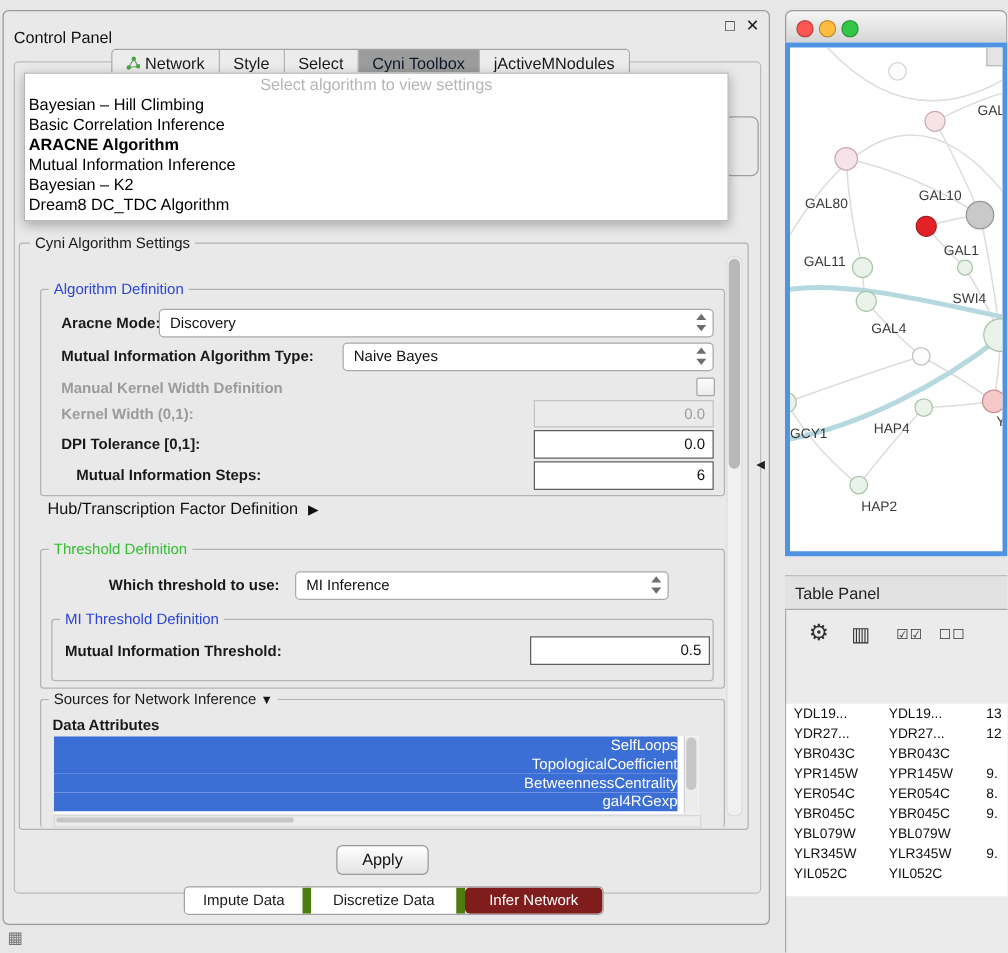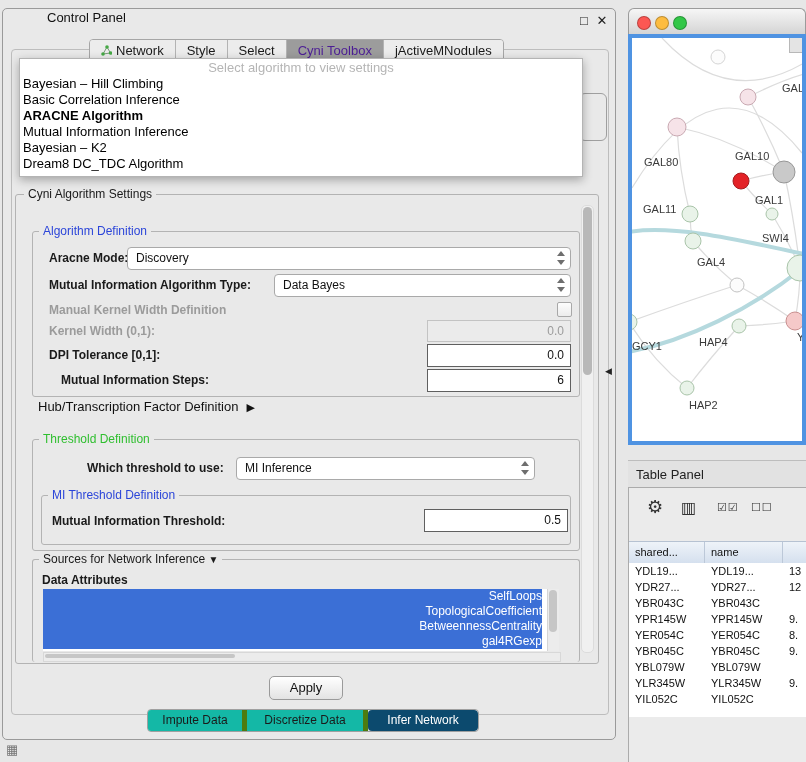--- a/index.html
+++ b/index.html
@@ -4,35 +4,35 @@
 <style>
   html,body{margin:0;padding:0;}
   body{width:806px;height:762px;overflow:hidden;background:#e7e7e7;
        font-family:"Liberation Sans","DejaVu Sans",sans-serif;color:#1a1a1a;}
   .desktop{position:relative;width:806px;height:762px;background:#e7e7e7;}
 
   
   .cp{position:absolute;left:2px;top:8px;width:612px;height:730px;background:#e9e9e9;
       border:1px solid #9a9a9a;border-radius:5px;}
   .cp-titlebar{position:absolute;left:0;top:0;width:100%;height:26px;}
-  .cp-title-text{position:absolute;left:8px;top:1px;font-size:13px;color:#111;margin-left:36px;}
+  .cp-title-text{position:absolute;left:8px;top:13px;font-size:13px;color:#111;}
   .cp-btn{position:absolute;top:4px;font-size:13px;color:#222;cursor:default;width:14px;text-align:center;}
   .cp-btn.min{right:24px;}
   .cp-btn.close{right:6px;font-weight:bold;}
 
   .content-outline{position:absolute;left:8px;top:40px;width:596px;height:664px;
       border:1px solid #bdbdbd;border-radius:4px;}
 
   
   .tabbar{position:absolute;left:86px;top:30px;height:21px;display:flex;
       border:1px solid #a6a6a6;border-radius:4px;overflow:hidden;background:#ececec;z-index:5;}
   .tab{height:21px;line-height:21px;padding:0 11px;font-size:13px;border-right:1px solid #b3b3b3;
       display:flex;align-items:center;gap:4px;background:#ececec;color:#1a1a1a;cursor:default;}
   .tab:last-child{border-right:none;}
-  .tab.selected{background:#9c9c9c;color:#4c1d95;}
+  .tab.selected{background:#9c9c9c;color:#0f172a;}
 
   
   .menu{position:absolute;left:16px;top:49px;width:562px;height:117px;background:#ffffff;
       border:1px solid #b4b4b4;box-shadow:0 3px 9px rgba(0,0,0,.3);z-index:40;}
   .menu-prompt{height:17px;line-height:17px;text-align:center;color:#b5b5b5;font-size:13px;}
   .menu-item{height:16px;line-height:16px;padding-left:3px;font-size:13px;color:#000;cursor:default;}
   .menu-item.bold{font-weight:bold;}
 
   .frag{position:absolute;left:576px;top:84px;width:26px;height:46px;border:1px solid #9f9f9f;
       border-radius:6px;background:#e9e9e9;z-index:1;}
@@ -73,24 +73,24 @@
   .src-vthumb{position:absolute;left:1px;top:1px;width:8px;height:42px;background:#c6c6c6;border-radius:4px;}
   .src-hscroll{position:absolute;left:10px;top:92px;width:516px;height:8px;background:#ececec;border:1px solid #d8d8d8;}
   .src-hthumb{position:absolute;left:1px;top:1px;width:190px;height:4px;background:#c6c6c6;border-radius:3px;}
 
   .apply-btn{position:absolute;left:266px;top:667px;width:72px;height:22px;
       background:linear-gradient(#ffffff,#e3e3e3);border:1px solid #9a9a9a;border-radius:5px;
       font-size:13px;text-align:center;line-height:22px;color:#111;cursor:default;}
 
   .btabs{position:absolute;left:144px;top:700px;height:21px;display:flex;
       border:1px solid #a0a0a0;border-radius:4px;overflow:hidden;}
-  .btab{height:21px;line-height:21px;font-size:12px;text-align:center;background:#14b8a6;
-      border-right:5px solid #4d7c0f;color:#1a1a1a;cursor:default;}
+  .btab{height:21px;line-height:21px;font-size:12px;text-align:center;background:#ffffff;
+      border-right:7px solid #4d7c0f;color:#1a1a1a;cursor:default;}
   .btab:last-child{border-right:none;}
-  .btab.selected{background:#0c4a6e;color:#ffffff;border-radius:4px;}
+  .btab.selected{background:#7f1d1d;color:#ffffff;border-radius:4px;}
 
   .splitter-arrow{position:absolute;left:605px;top:366px;font-size:9px;color:#222;}
 
   
   .netwin{position:absolute;left:628px;top:8px;width:178px;height:437px;border-radius:6px 6px 0 0;}
   .net-titlebar{position:absolute;left:0;top:0;width:176px;height:26px;border:1px solid #9b9b9b;border-bottom:none;
       border-radius:6px 6px 0 0;background:linear-gradient(#f6f6f6,#d3d3d3);}
   .light{position:absolute;top:7px;width:12px;height:12px;border-radius:50%;border:1px solid rgba(0,0,0,.25);}
   .net-canvas{position:absolute;left:0;top:26px;width:170px;height:403px;background:#ffffff;
       border:4px solid #4f93e2;overflow:hidden;}
@@ -171,21 +171,21 @@
         <div class="combo" style="left:94px;top:15px;width:442px;">
           <span class="combo-val">Discovery</span>
           <span class="stepper">
               <i class="up"></i>
               <i class="dn"></i>
             </span>
         </div>
 
         <span class="lbl" style="left:16px;top:46px;">Mutual Information Algorithm Type:</span>
         <div class="combo" style="left:241px;top:42px;width:295px;">
-          <span class="combo-val">Data Bayes</span>
+          <span class="combo-val">Naive Bayes</span>
           <span class="stepper">
               <i class="up"></i>
               <i class="dn"></i>
             </span>
         </div>
 
         <span class="lbl dis" style="left:16px;top:71px;">Manual Kernel Width Definition</span>
         <span class="checkbox" style="left:524px;top:70px;"></span>
 
         <span class="lbl dis" style="left:16px;top:92px;">Kernel Width (0,1):</span>
@@ -341,25 +341,20 @@
   </div>
 
   <div class="tpanel">
     <div class="tp-toolbar">
       <span class="tp-icon" style="left:18px;top:8px;font-size:18px;">⚙</span>
       <span class="tp-icon" style="left:52px;top:10px;font-size:16px;">▥</span>
       <span class="tp-icon" style="left:88px;top:13px;font-size:11px;letter-spacing:1px;">☑☑</span>
       <span class="tp-icon" style="left:122px;top:13px;font-size:11px;letter-spacing:1px;">☐☐</span>
     </div>
 
-    <div class="thead">
-      <div class="th" style="width:76px;">shared...</div>
-      <div class="th" style="width:78px;">name</div>
-      <div class="th" style="width:24px;border-right:none;"></div>
-    </div>
 
     <div class="tbody">
       <div class="tr">
           <div class="td" style="width:76px;">YDL19...</div>
           <div class="td" style="width:78px;">YDL19...</div>
           <div class="td" style="width:24px;">13</div>
         </div>
       <div class="tr">
           <div class="td" style="width:76px;">YDR27...</div>
           <div class="td" style="width:78px;">YDR27...</div>

